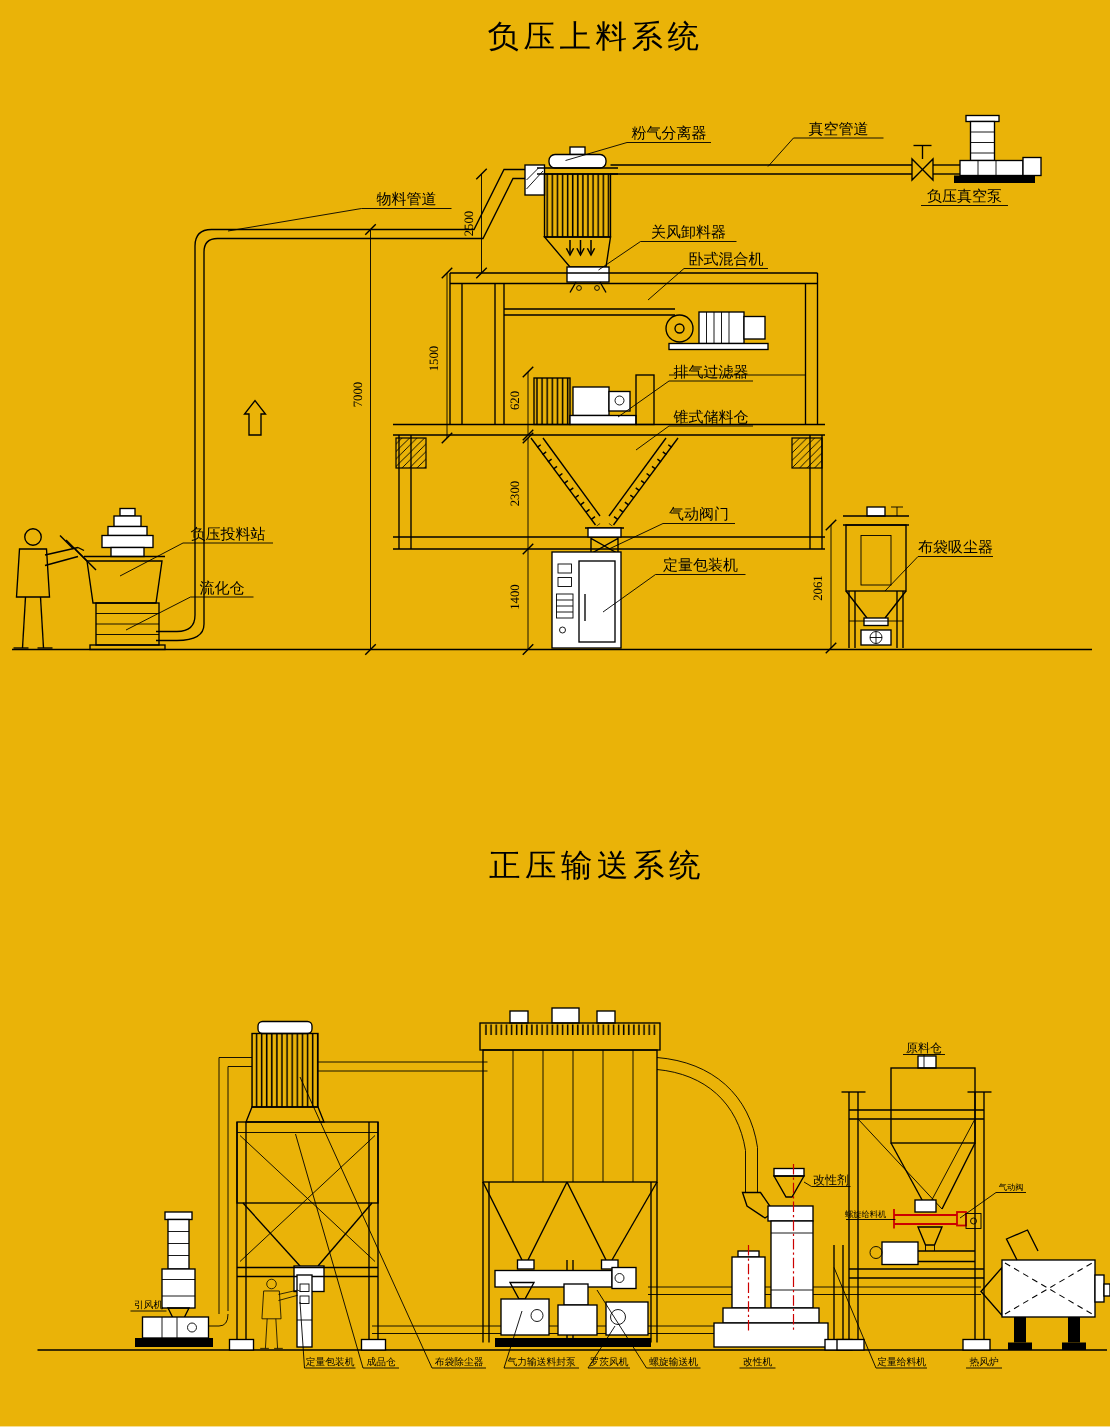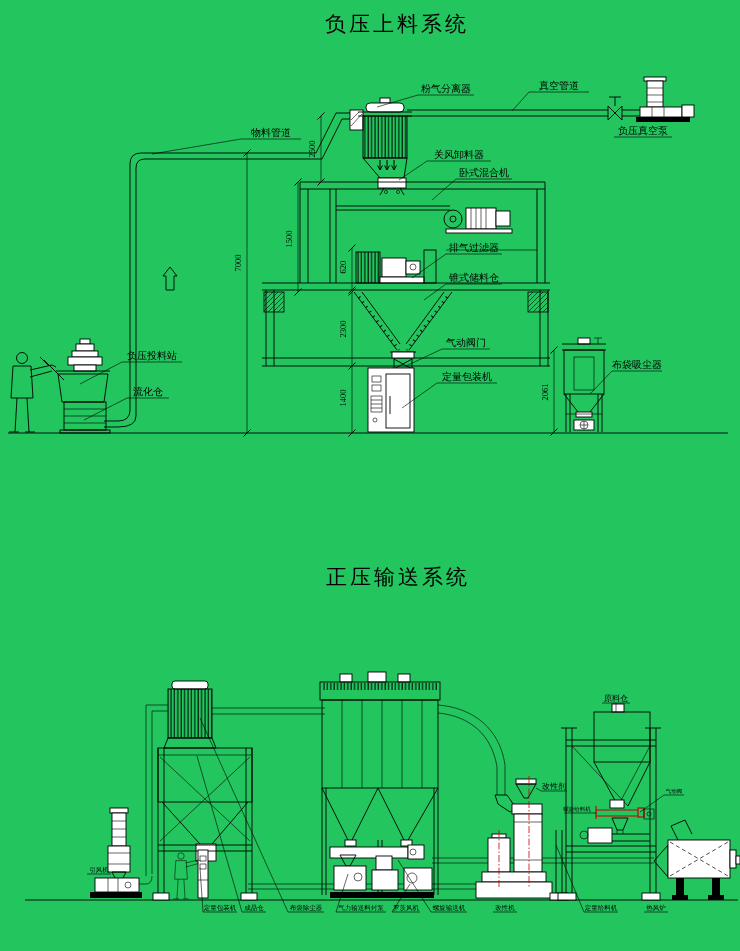--- a/index.html
+++ b/index.html
@@ -1,16 +1,16 @@
 <!DOCTYPE html>
 <html><head>
 <meta charset="utf-8">
 <style>
   html,body{margin:0;padding:0;background:#fff;}
-  .stage{position:relative;width:740px;height:951px;background:#22c55e;overflow:hidden;
+  .stage{position:relative;width:740px;height:951px;background:#eab308;overflow:hidden;
          font-family:"Liberation Serif","DejaVu Serif",serif;}
   svg{display:block;}
   .ln{stroke:#000;fill:none;stroke-width:0.9;}
   .tn{stroke:#000;fill:none;stroke-width:0.6;}
   .bk{fill:#000;stroke:none;}
   .wh{fill:#fff;stroke:#000;stroke-width:0.9;}
   .red{stroke:#cc0000;fill:none;stroke-width:1.2;}
   .redc{stroke:#cc0000;fill:none;stroke-width:0.8;stroke-dasharray:7 2 1.5 2;}
   .dash{stroke:#000;fill:none;stroke-width:0.7;stroke-dasharray:4 3;}
   text{fill:#000;font-family:"Liberation Serif","DejaVu Serif",serif;}

